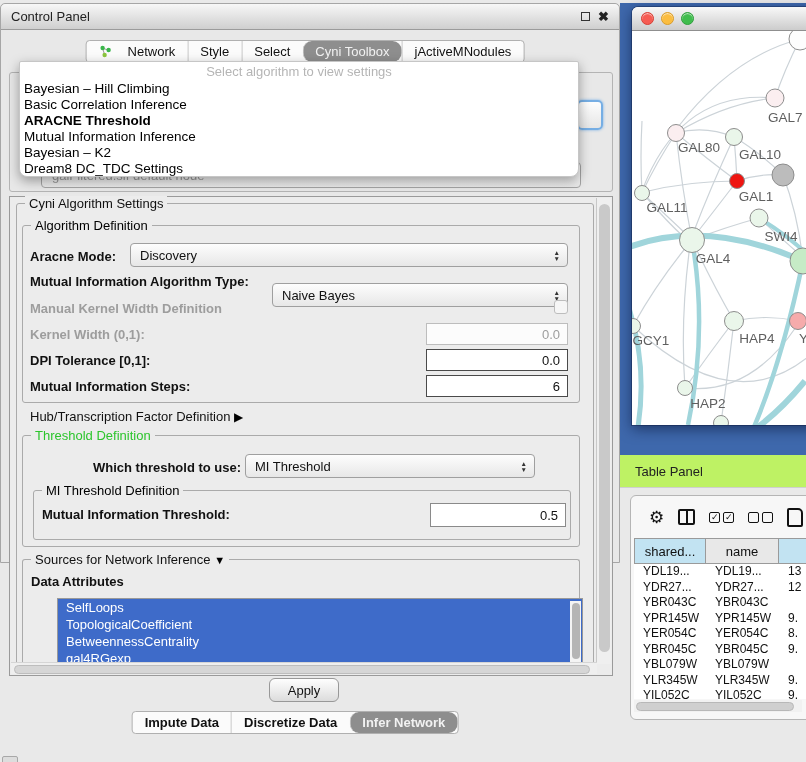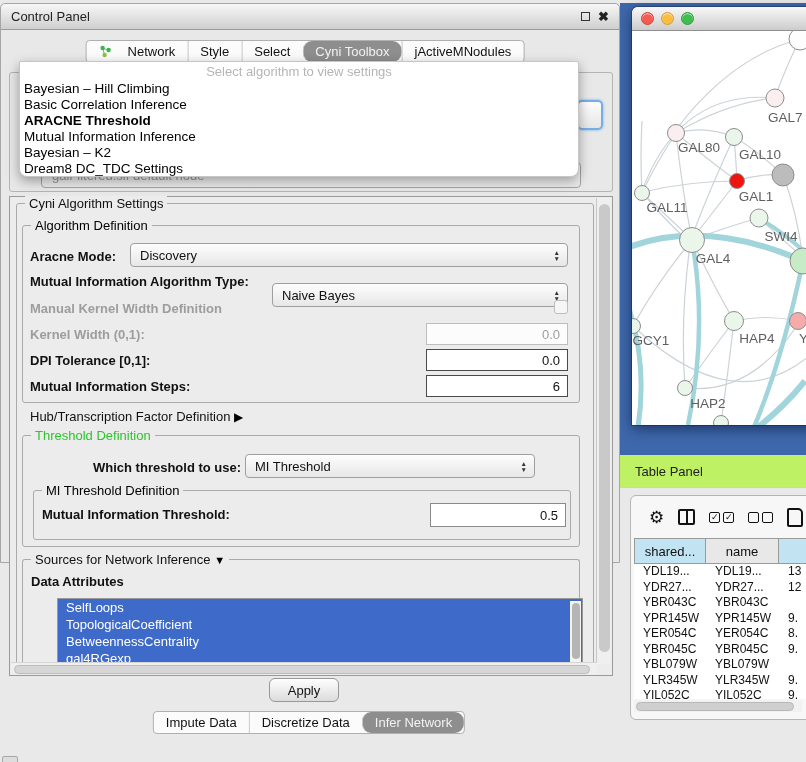--- a/index.html
+++ b/index.html
@@ -28,21 +28,21 @@
     position:absolute; display:flex; border:1px solid #b0b0b0; border-radius:4px;
     background:#fbfbfb; overflow:hidden; height:23px;
   }
   .tabstrip .tab {
     display:flex; align-items:center; gap:16px; padding:0 12px; font-size:13px;
     color:#111; border-left:1px solid #c9c9c9; white-space:nowrap; cursor:default;
   }
   .tabstrip .tab:first-child { border-left:none; }
   .tabstrip .tab.sel { background:#8e8e8e; color:#f2f2f2;border-radius:9px; }
   .toptabs { top:36px; left:304px; transform:translateX(-50%); }
-  .bottabs { top:707px; left:308px; transform:translateX(-50%); }
+  .bottabs { top:707px; left:294px; transform:translateX(-50%);font-weight:bold; }
   
   .hidden-group {
     position:absolute; left:8px; top:68px; width:604px; height:120px;
     border:1px solid #b4b4b4; border-radius:3px; background:#e8e8e8;
   }
   .hidden-combo {
     position:absolute; left:40px; top:158px; width:540px; height:26px;
     background:linear-gradient(#fdfdfd,#e9e9e9); border:1px solid #a5a5a5; border-radius:4px;
     color:#9a9a9a; display:flex; align-items:center; padding-left:10px;
   }

